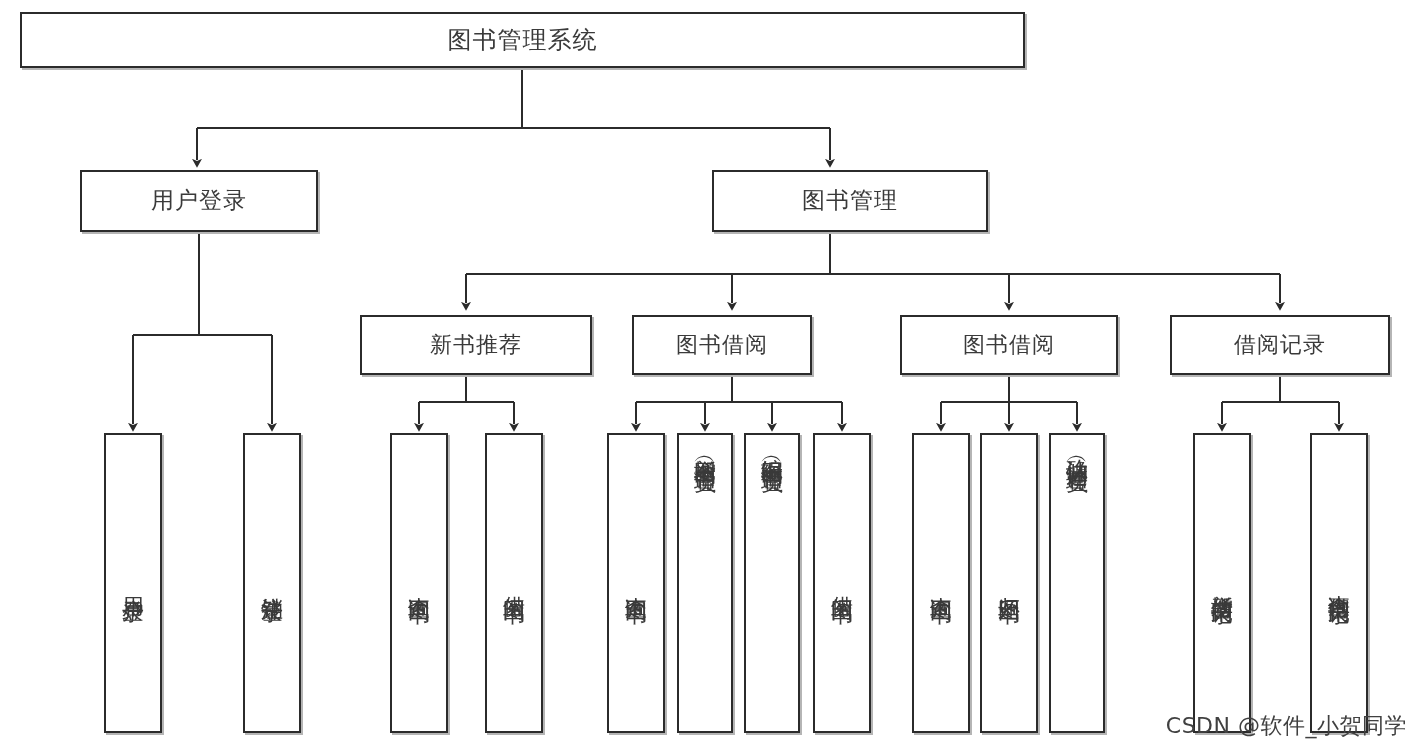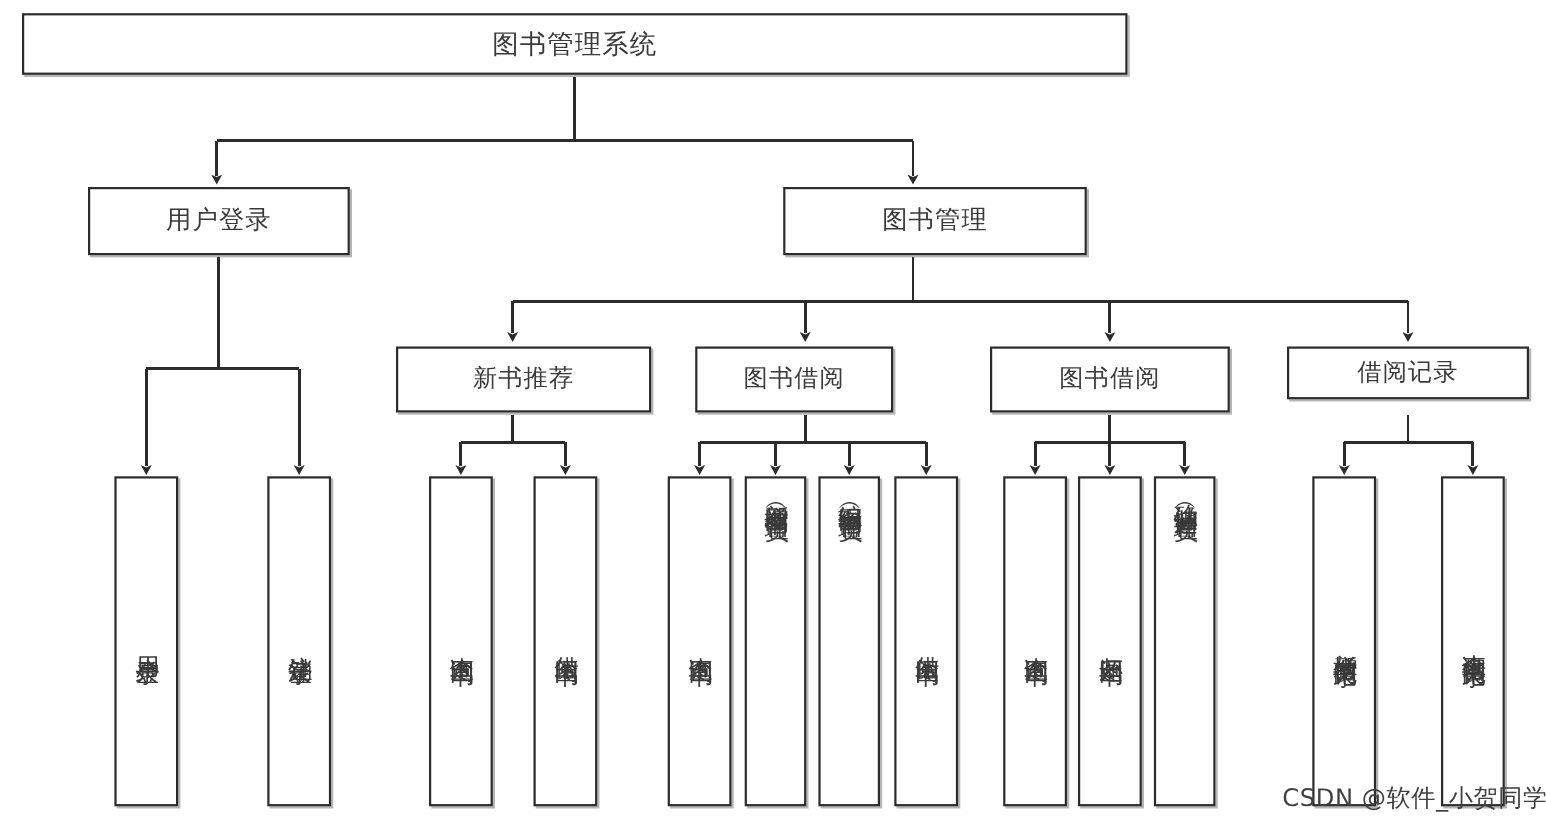--- a/index.html
+++ b/index.html
@@ -154,21 +154,21 @@
   </div>
 
   <div class="node-box level-3 shadowed" style="left:632px; top:315px; width:180px; height:60px;">
     <span class="node-label-h">图书借阅</span>
   </div>
 
   <div class="node-box level-3 shadowed" style="left:900px; top:315px; width:218px; height:60px;">
     <span class="node-label-h">图书借阅</span>
   </div>
 
-  <div class="node-box level-3 shadowed" style="left:1170px; top:315px; width:220px; height:48px;">
+  <div class="node-box level-3 shadowed" style="left:1170px; top:315px; width:220px; height:60px;">
     <span class="node-label-h">借阅记录</span>
   </div>
 
   <div class="node-box leaf centered shadowed" style="left:104px; top:433px; width:58px; height:300px;">
     <span class="node-label-v">用户登录</span>
   </div>
 
   <div class="node-box leaf centered shadowed" style="left:243px; top:433px; width:58px; height:300px;">
     <span class="node-label-v">注销登录</span>
   </div>

